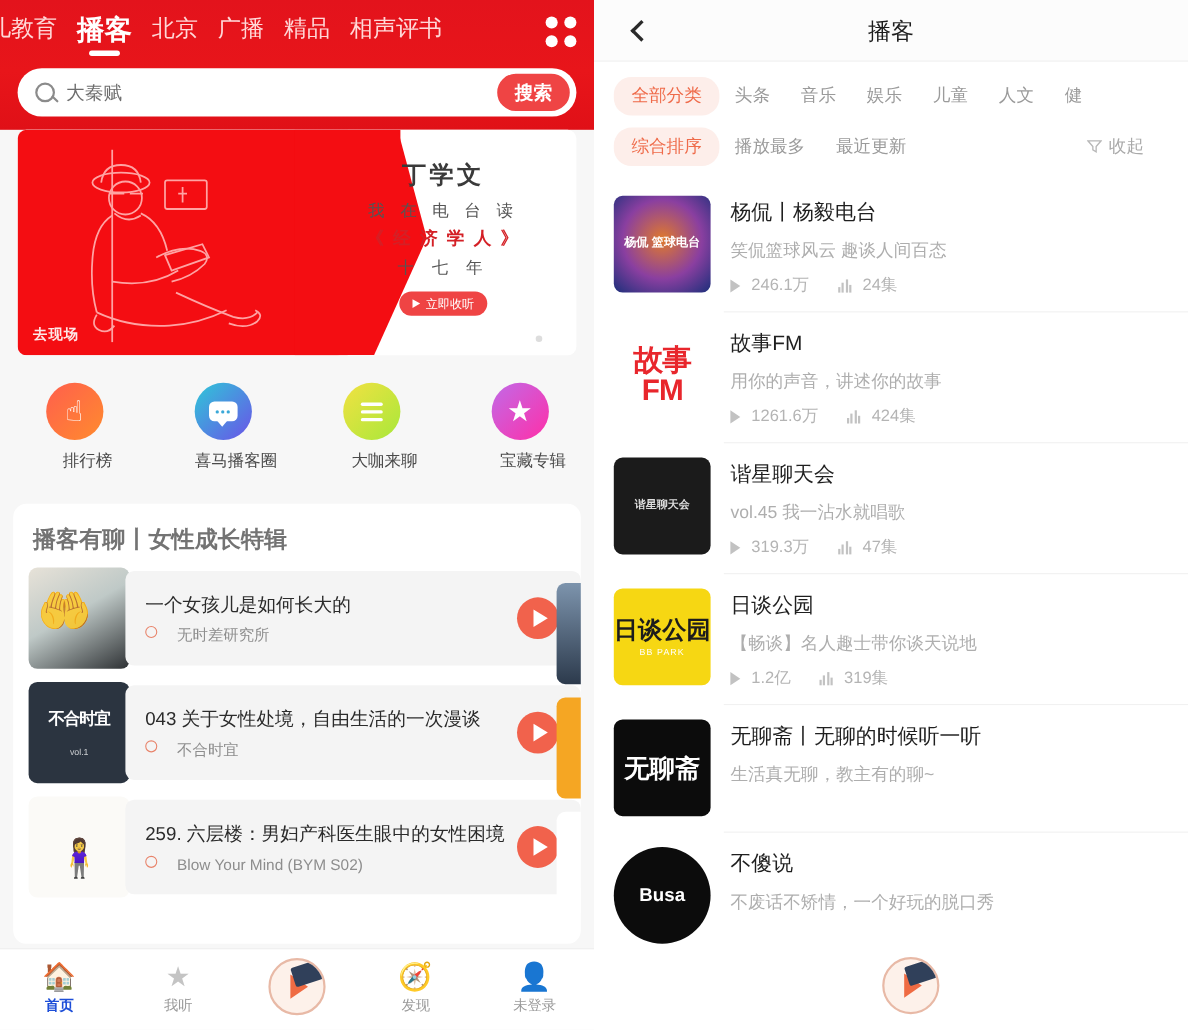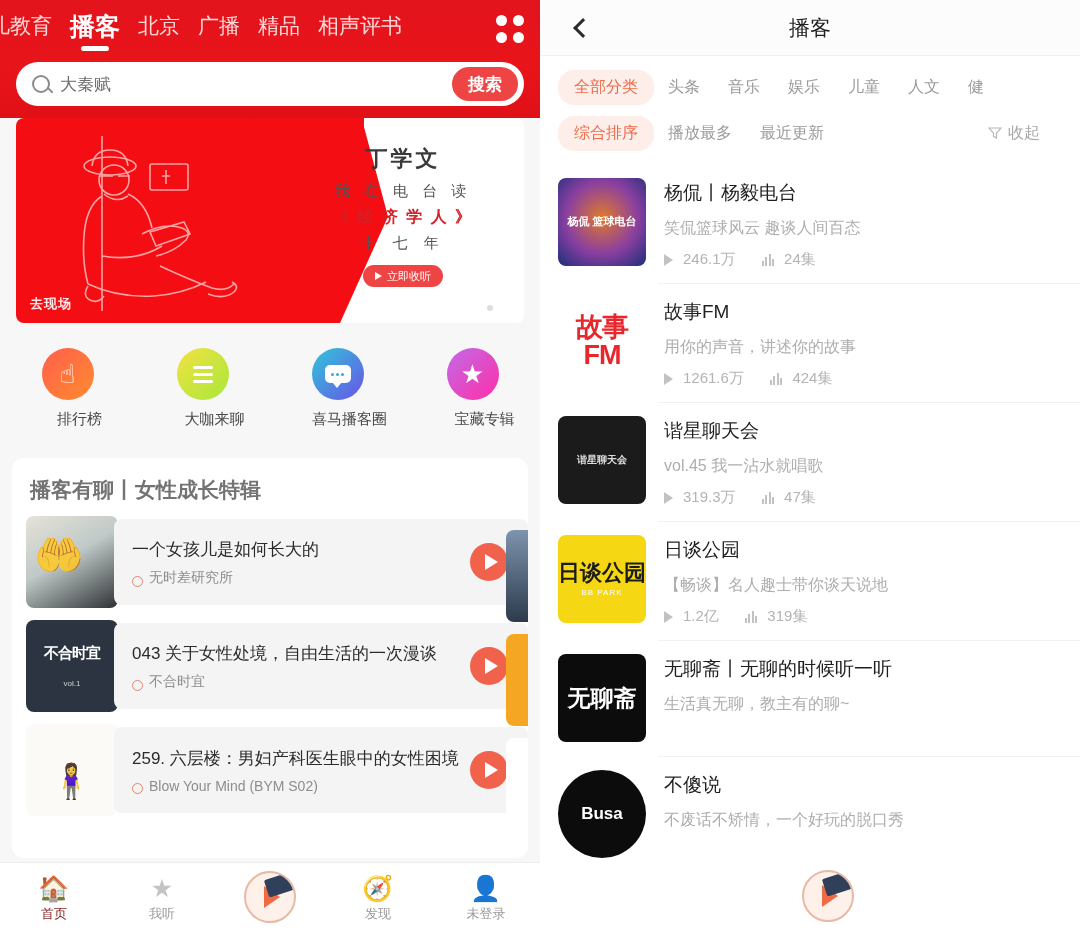--- a/index.html
+++ b/index.html
@@ -162,21 +162,21 @@
   .th2 .t2b{font-size:8px;opacity:.75;margin-top:16px;}
   .th3 { background:#fbfaf7; display:flex;align-items:flex-end;justify-content:center; }
   .th3 .people{font-size:34px;line-height:1;padding-bottom:18px;filter:grayscale(.2);}
   .th1 .hands{position:absolute;left:8px;top:16px;font-size:40px;opacity:.85;}
   .rowbody {
     flex:1; background:#f4f4f4; border-radius:8px; margin-left:-4px;
     min-height:86px; display:flex; align-items:center; padding:10px 60px 10px 18px;
     position:relative;
   }
   .rowtitle { font-size:17px; color:#2b2b2b; line-height:1.5; }
-  .rowsub { font-size:14px; color:#8d8d8d; margin-top:6px; display:flex; align-items:flex-end; gap:6px; }
+  .rowsub { font-size:14px; color:#8d8d8d; margin-top:6px; display:flex; align-items:flex-start; gap:18px; }
   .rowsub .dotic{ width:11px;height:11px;border-radius:50%;border:1.5px solid #e8836a; display:inline-block; flex:none;}
   .playbtn {
     position:absolute; right:20px; top:50%; transform:translateY(-50%);
     width:38px;height:38px;border-radius:50%;background:#f1624c;
     display:flex;align-items:center;justify-content:center;
   }
   .playbtn::after{content:"";border-left:13px solid #fff;border-top:8px solid transparent;border-bottom:8px solid transparent;margin-left:4px;}
 
   
   .peek { position:absolute; right:-10px; top:0; width:40px; height:400px; }
@@ -188,21 +188,21 @@
   
   .tabbar {
     position:absolute; bottom:0; left:0; width:540px; height:74px;
     background:#fff; border-top:1px solid #ededed;
     display:flex; align-items:center;
   }
   .tbitem { flex:1; text-align:center; }
   .tbicon { font-size:25px; line-height:1; color:#c4c4c4; }
   .tbicon.on { color:#f2573d; }
   .tblbl { font-size:13px; color:#9a9a9a; margin-top:4px; }
-  .tblbl.on { color:#7f1d1d; }
+  .tblbl.on { color:#1d4ed8;font-weight:bold; }
   .tbcenter { flex:1; position:relative; height:74px; }
   .fab {
     position:absolute; left:50%; top:8px; transform:translateX(-50%);
     width:52px;height:52px;border-radius:50%;
     background:#fdf1ea; border:2px solid #e8b9a6; overflow:hidden;
     display:flex;align-items:center;justify-content:center;
   }
   .fab::after{content:"";border-left:16px solid #ef6b43;border-top:11px solid transparent;border-bottom:11px solid transparent;margin-left:4px;}
   .fabtag{position:absolute;right:2px;top:3px;width:26px;height:18px;background:#30405a;transform:rotate(-18deg);border-radius:2px;}
 
@@ -347,38 +347,38 @@
     </div>
 
     <div class="entries">
       <div class="entry">
         <div class="circ c1">
             <span class="ic-hand">☝</span>
           </div>
         <div class="lbl">排行榜</div>
       </div>
       <div class="entry">
+        <div class="circ c3">
+          <span class="ic-bub">
+              <i></i>
+              <i></i>
+              <i></i>
+            </span>
+        </div>
+        <div class="lbl">喜马播客圈</div>
+      </div>
+      <div class="entry">
         <div class="circ c2">
           <span class="ic-list">
               <span></span>
               <span></span>
               <span></span>
             </span>
         </div>
         <div class="lbl">大咖来聊</div>
-      </div>
-      <div class="entry">
-        <div class="circ c3">
-          <span class="ic-bub">
-              <i></i>
-              <i></i>
-              <i></i>
-            </span>
-        </div>
-        <div class="lbl">喜马播客圈</div>
       </div>
       <div class="entry">
         <div class="circ c4">
             <span class="ic-star">★</span>
           </div>
         <div class="lbl">宝藏专辑</div>
       </div>
     </div>
 
     <div class="sect">

